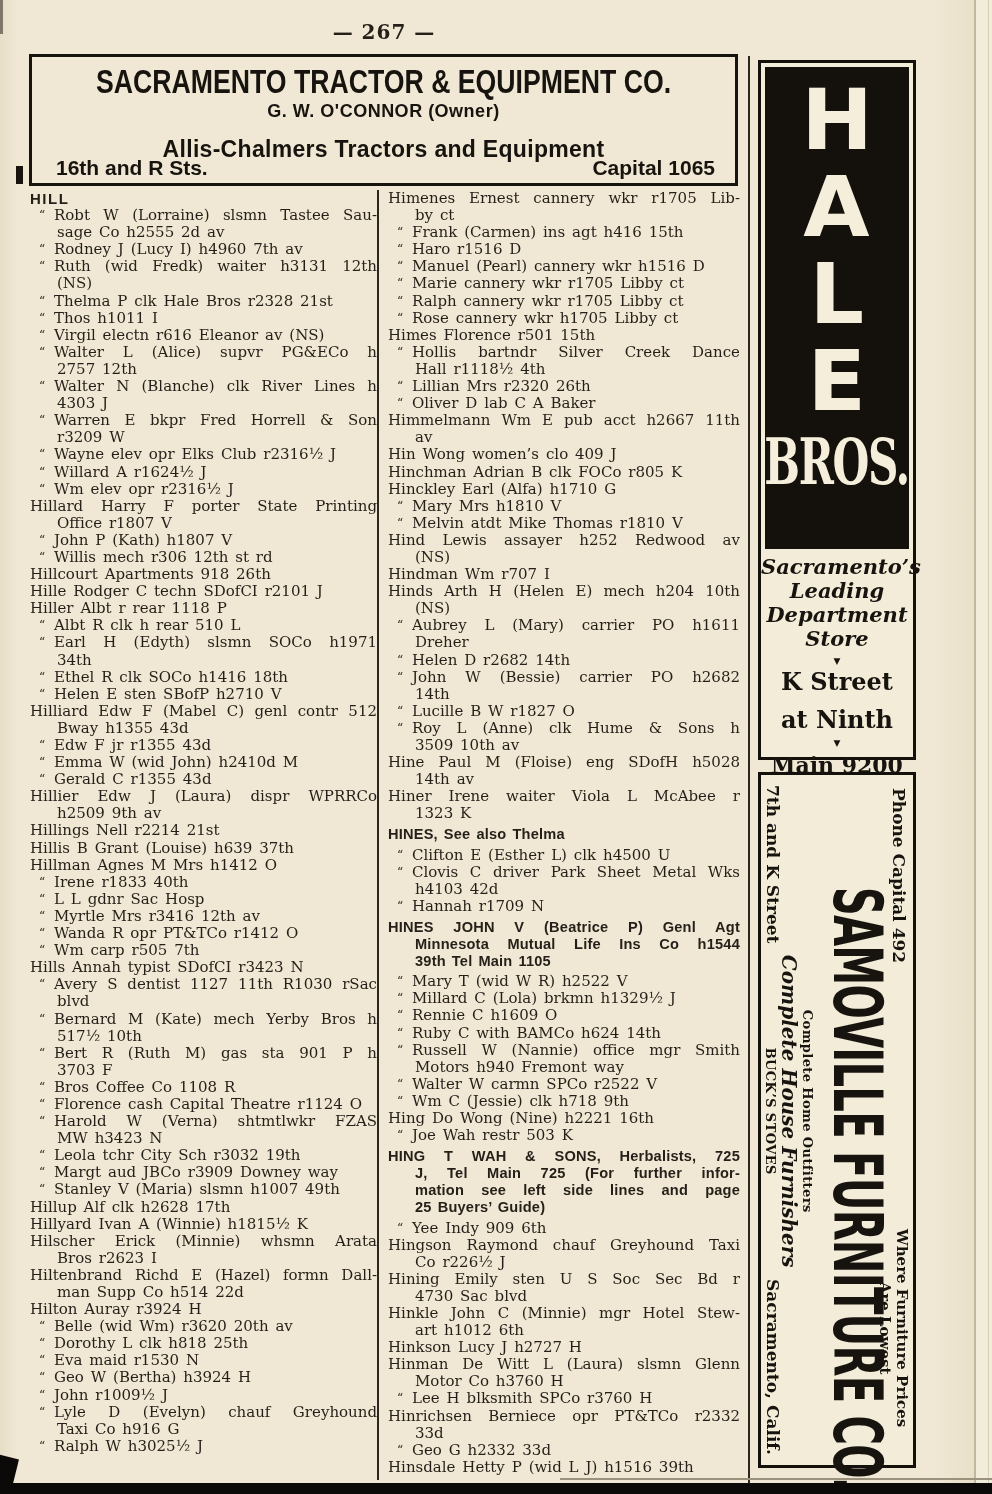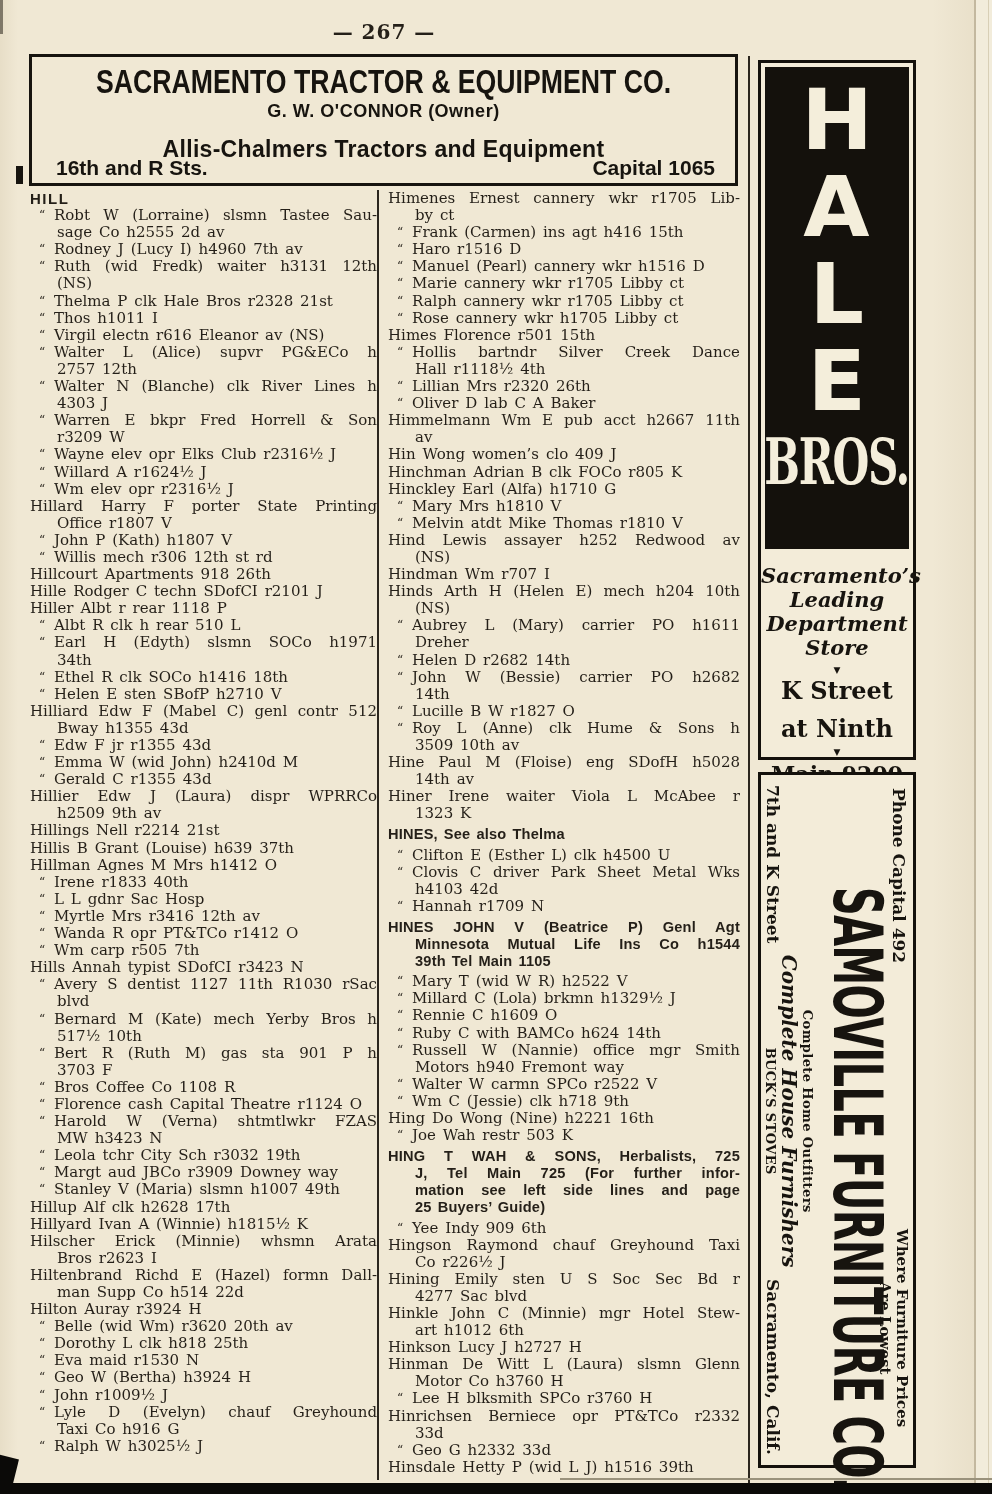--- a/index.html
+++ b/index.html
@@ -45,21 +45,21 @@
   .hale-ad{position:absolute;left:758px;top:60px;width:152px;height:694px;
     border:3px solid #14110c;background:#f3ecd9;}
   .hale-black{position:absolute;left:4px;top:4px;right:4px;height:482px;background:#14110c;
     display:flex;flex-direction:column;align-items:center;}
   .hale-letter{font-family:"DejaVu Sans", sans-serif;font-weight:bold;font-size:84px;
     line-height:87px;color:#f4eedb;transform:scaleX(1.02);}
   .hale-letter:first-child{margin-top:10px;}
   .hale-bros{font-family:"DejaVu Serif", serif;font-weight:bold;font-size:64px;line-height:70px;
     color:#f4eedb;transform:scaleX(.66);transform-origin:center;margin-top:2px;letter-spacing:-2px;}
   .hale-white{position:absolute;left:0;right:0;top:492px;text-align:center;color:#17140f;}
-  .hale-tagline{font-style:italic;font-weight:bold;font-size:21px;line-height:24px;margin-top:9px;}
+  .hale-tagline{font-style:italic;font-weight:bold;font-size:21px;line-height:24px;}
   .hale-arrow{font-size:9px;line-height:12px;margin-top:4px;color:#17140f;}
   .hale-street{font-weight:bold;font-size:24px;line-height:26px;margin-top:2px;}
   .hale-phone{font-weight:bold;font-size:22px;line-height:26px;margin-top:3px;}
   
   .samo-ad{position:absolute;left:758px;top:772px;width:152px;height:690px;
     border:3px solid #14110c;background:#f3ecd9;}
   .samo-inner{position:absolute;left:0;top:0;width:690px;height:152px;
     transform:translateX(152px) rotate(90deg);transform-origin:0 0;color:#17140f;}
   .samo-phone{position:absolute;left:13px;top:4px;font-weight:bold;font-size:17px;}
   .samo-slogan{position:absolute;right:24px;top:3px;width:226px;text-align:center;
@@ -442,21 +442,21 @@
     </div>
     <div class="entry">
       <div class="line ditto"><span class="dmark">“</span>Yee Indy 909 6th</div>
     </div>
     <div class="entry">
       <div class="line jl">Hingson Raymond chauf Greyhound Taxi</div>
       <div class="line cont">Co r226½ J</div>
     </div>
     <div class="entry">
       <div class="line jl">Hining Emily sten U S Soc Sec Bd r</div>
-      <div class="line cont">4277 Sac blvd</div>
+      <div class="line cont">4730 Sac blvd</div>
     </div>
     <div class="entry">
       <div class="line jl">Hinkle John C (Minnie) mgr Hotel Stew-</div>
       <div class="line cont">art h1012 6th</div>
     </div>
     <div class="entry">
       <div class="line">Hinkson Lucy J h2727 H</div>
     </div>
     <div class="entry">
       <div class="line jl">Hinman De Witt L (Laura) slsmn Glenn</div>

